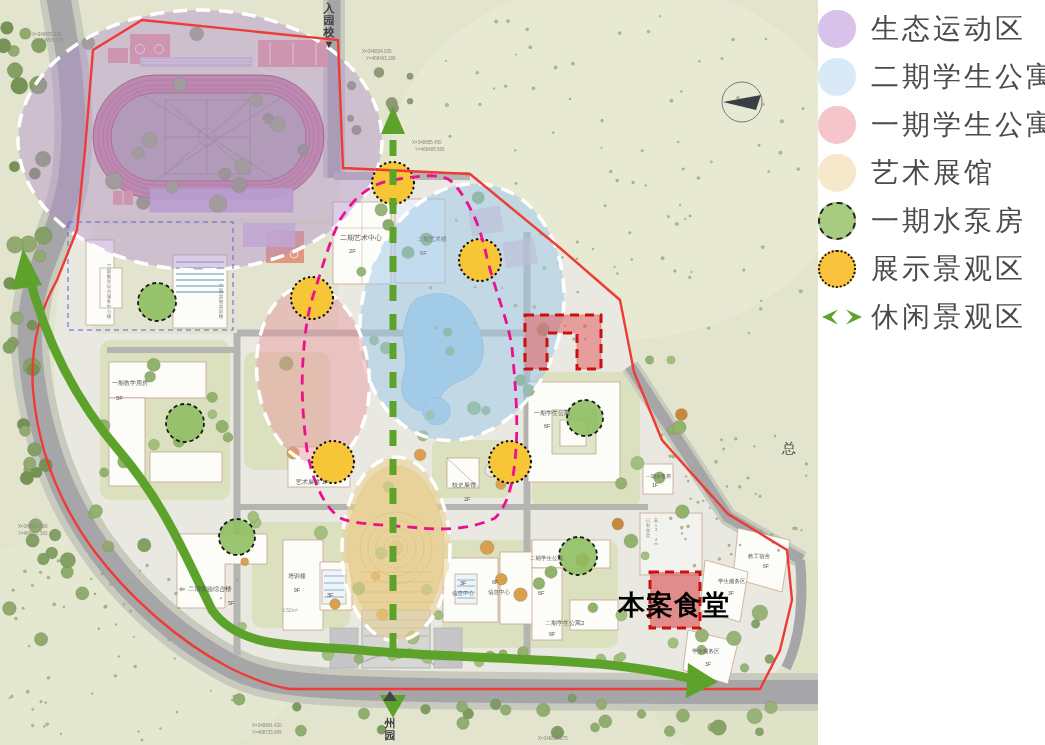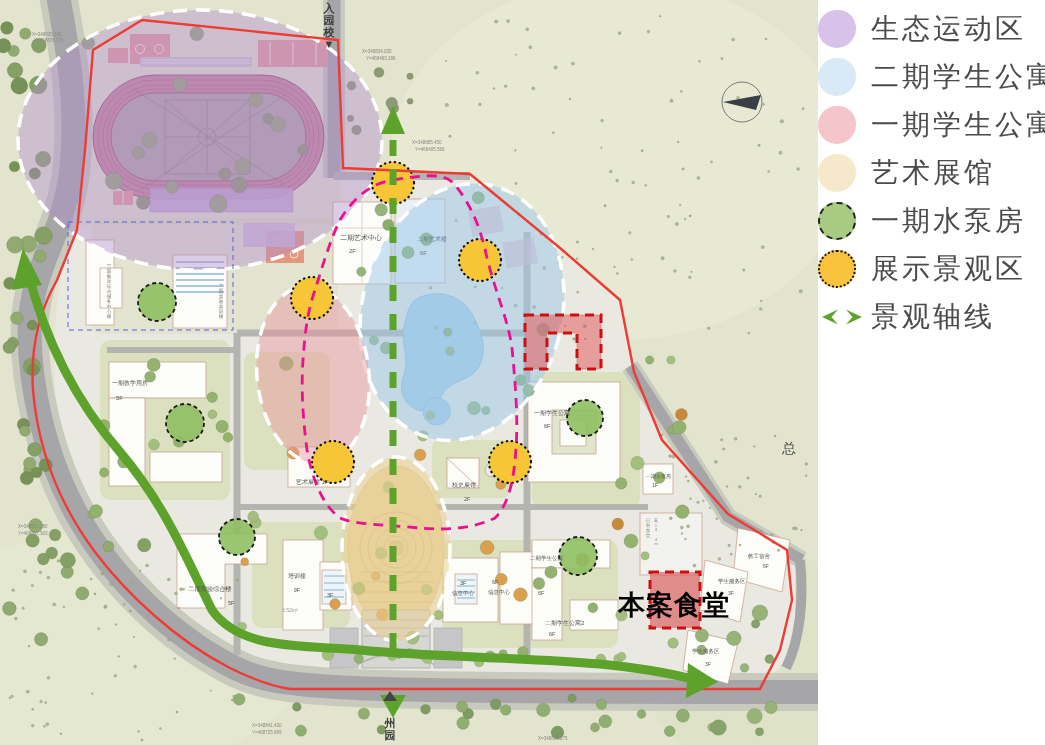--- a/index.html
+++ b/index.html
@@ -704,17 +704,17 @@
         <span class="sw dotted" style="background: rgb(250, 195, 61);"></span>
         <span class="lb">展示景观区</span>
       </div>
       <div class="lg-row">
         <span class="sw axis">
           <svg width="49" height="20" viewBox="0 0 49 20">
             <path d="M20,2.5 L4,10 L20,17.5 L13.5,10 Z" fill="#5da32b"></path>
             <path d="M28,2.5 L44,10 L28,17.5 L34.5,10 Z" fill="#5da32b"></path>
           </svg>
         </span>
-        <span class="lb">景观轴线</span>
+        <span class="lb">休闲景观区</span>
       </div>
     </div>
 
 </div>
 
 </body></html>

